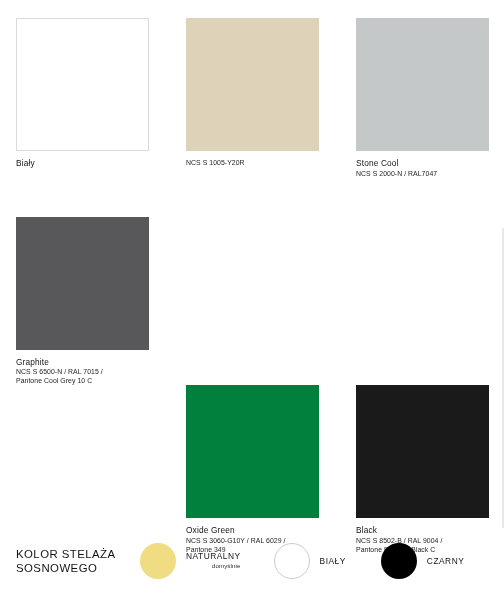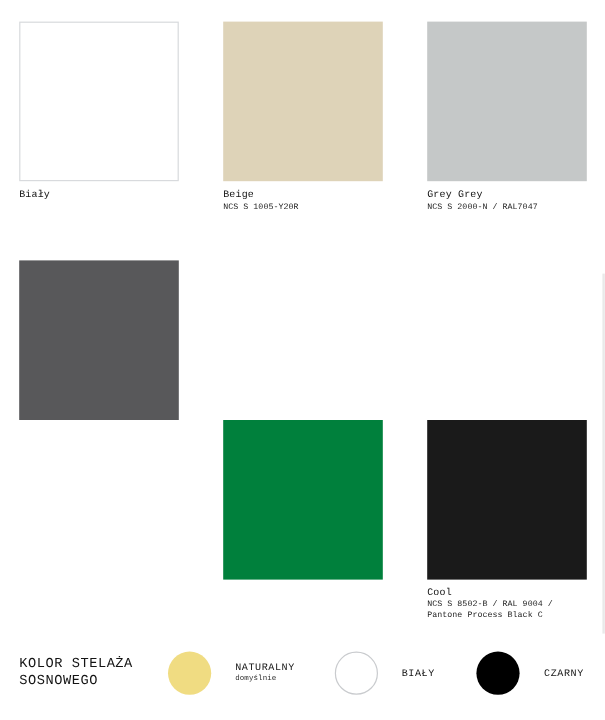--- a/index.html
+++ b/index.html
@@ -13,21 +13,20 @@
     font-family: "Liberation Sans", sans-serif;
     color: #1c1c1c;
     overflow: hidden;
     position: relative;
   }
   .sheet {
     position: relative;
     width: 504px;
     height: 600px;
     box-sizing: border-box;
-    font-family: Liberation Mono, monospace;
   }
 
   
   .grid {
     position: absolute;
     left: 16px;
     top: 18px;
     width: 470px;
     display: grid;
     grid-template-columns: 133px 133px 133px;
@@ -106,21 +105,22 @@
     width: 36px;
     height: 36px;
     border-radius: 50%;
     flex: 0 0 36px;
     box-sizing: border-box;
   }
   .dot.outlined {
     border: 1px solid #c9cbce;
   }
   .legend-text {
-    margin-left: 20px;
+    margin-left: 10px;
+    text-align: right;
   }
   .legend-label {
     font-size: 8.4px;
     line-height: 11px;
     letter-spacing: 0.5px;
     color: #141414;
     white-space: nowrap;
   }
   .legend-sub {
     font-size: 6.2px;
@@ -152,58 +152,67 @@
       <div class="cap">
         <div class="name">Biały</div>
         <div class="code"></div>
         <div class="code"></div>
       </div>
     </div>
 
     <div class="cell">
       <div class="chip" style="background: rgb(222, 211, 184);"></div>
       <div class="cap">
-        <div class="name">Beige</div>
         <div class="code">NCS S 1005-Y20R</div>
         <div class="code"></div>
       </div>
     </div>
 
     <div class="cell">
       <div class="chip" style="background: rgb(197, 200, 200);"></div>
       <div class="cap">
-        <div class="name">Grey Grey</div>
+        <div class="name">Stone Cool</div>
         <div class="code">NCS S 2000-N / RAL7047</div>
         <div class="code"></div>
       </div>
     </div>
 
     <div class="row-gap"></div>
     <div class="row-gap"></div>
     <div class="row-gap"></div>
 
     <div class="cell">
       <div class="chip" style="background: rgb(88, 88, 90);"></div>
+      <div class="cap">
+        <div class="name">Graphite</div>
+        <div class="code">NCS S 6500-N / RAL 7015 /</div>
+        <div class="code">Pantone Cool Grey 10 C</div>
+      </div>
     </div>
 
 
 
     <div class="row-gap"></div>
     <div class="row-gap"></div>
     <div class="row-gap"></div>
 
     <div class="cell">
       <div class="chip" style="background: rgb(0, 128, 60);"></div>
+      <div class="cap">
+        <div class="name">Oxide Green</div>
+        <div class="code">NCS S 3060-G10Y / RAL 6029 /</div>
+        <div class="code">Pantone 349</div>
+      </div>
     </div>
 
 
     <div class="cell">
       <div class="chip" style="background: rgb(26, 26, 26);"></div>
       <div class="cap">
-        <div class="name">Cool</div>
+        <div class="name">Black</div>
         <div class="code">NCS S 8502-B / RAL 9004 /</div>
         <div class="code">Pantone Process Black C</div>
       </div>
     </div>
 
   </div>
 
   <div class="edge-artifact"></div>
 
   <div class="legend">

